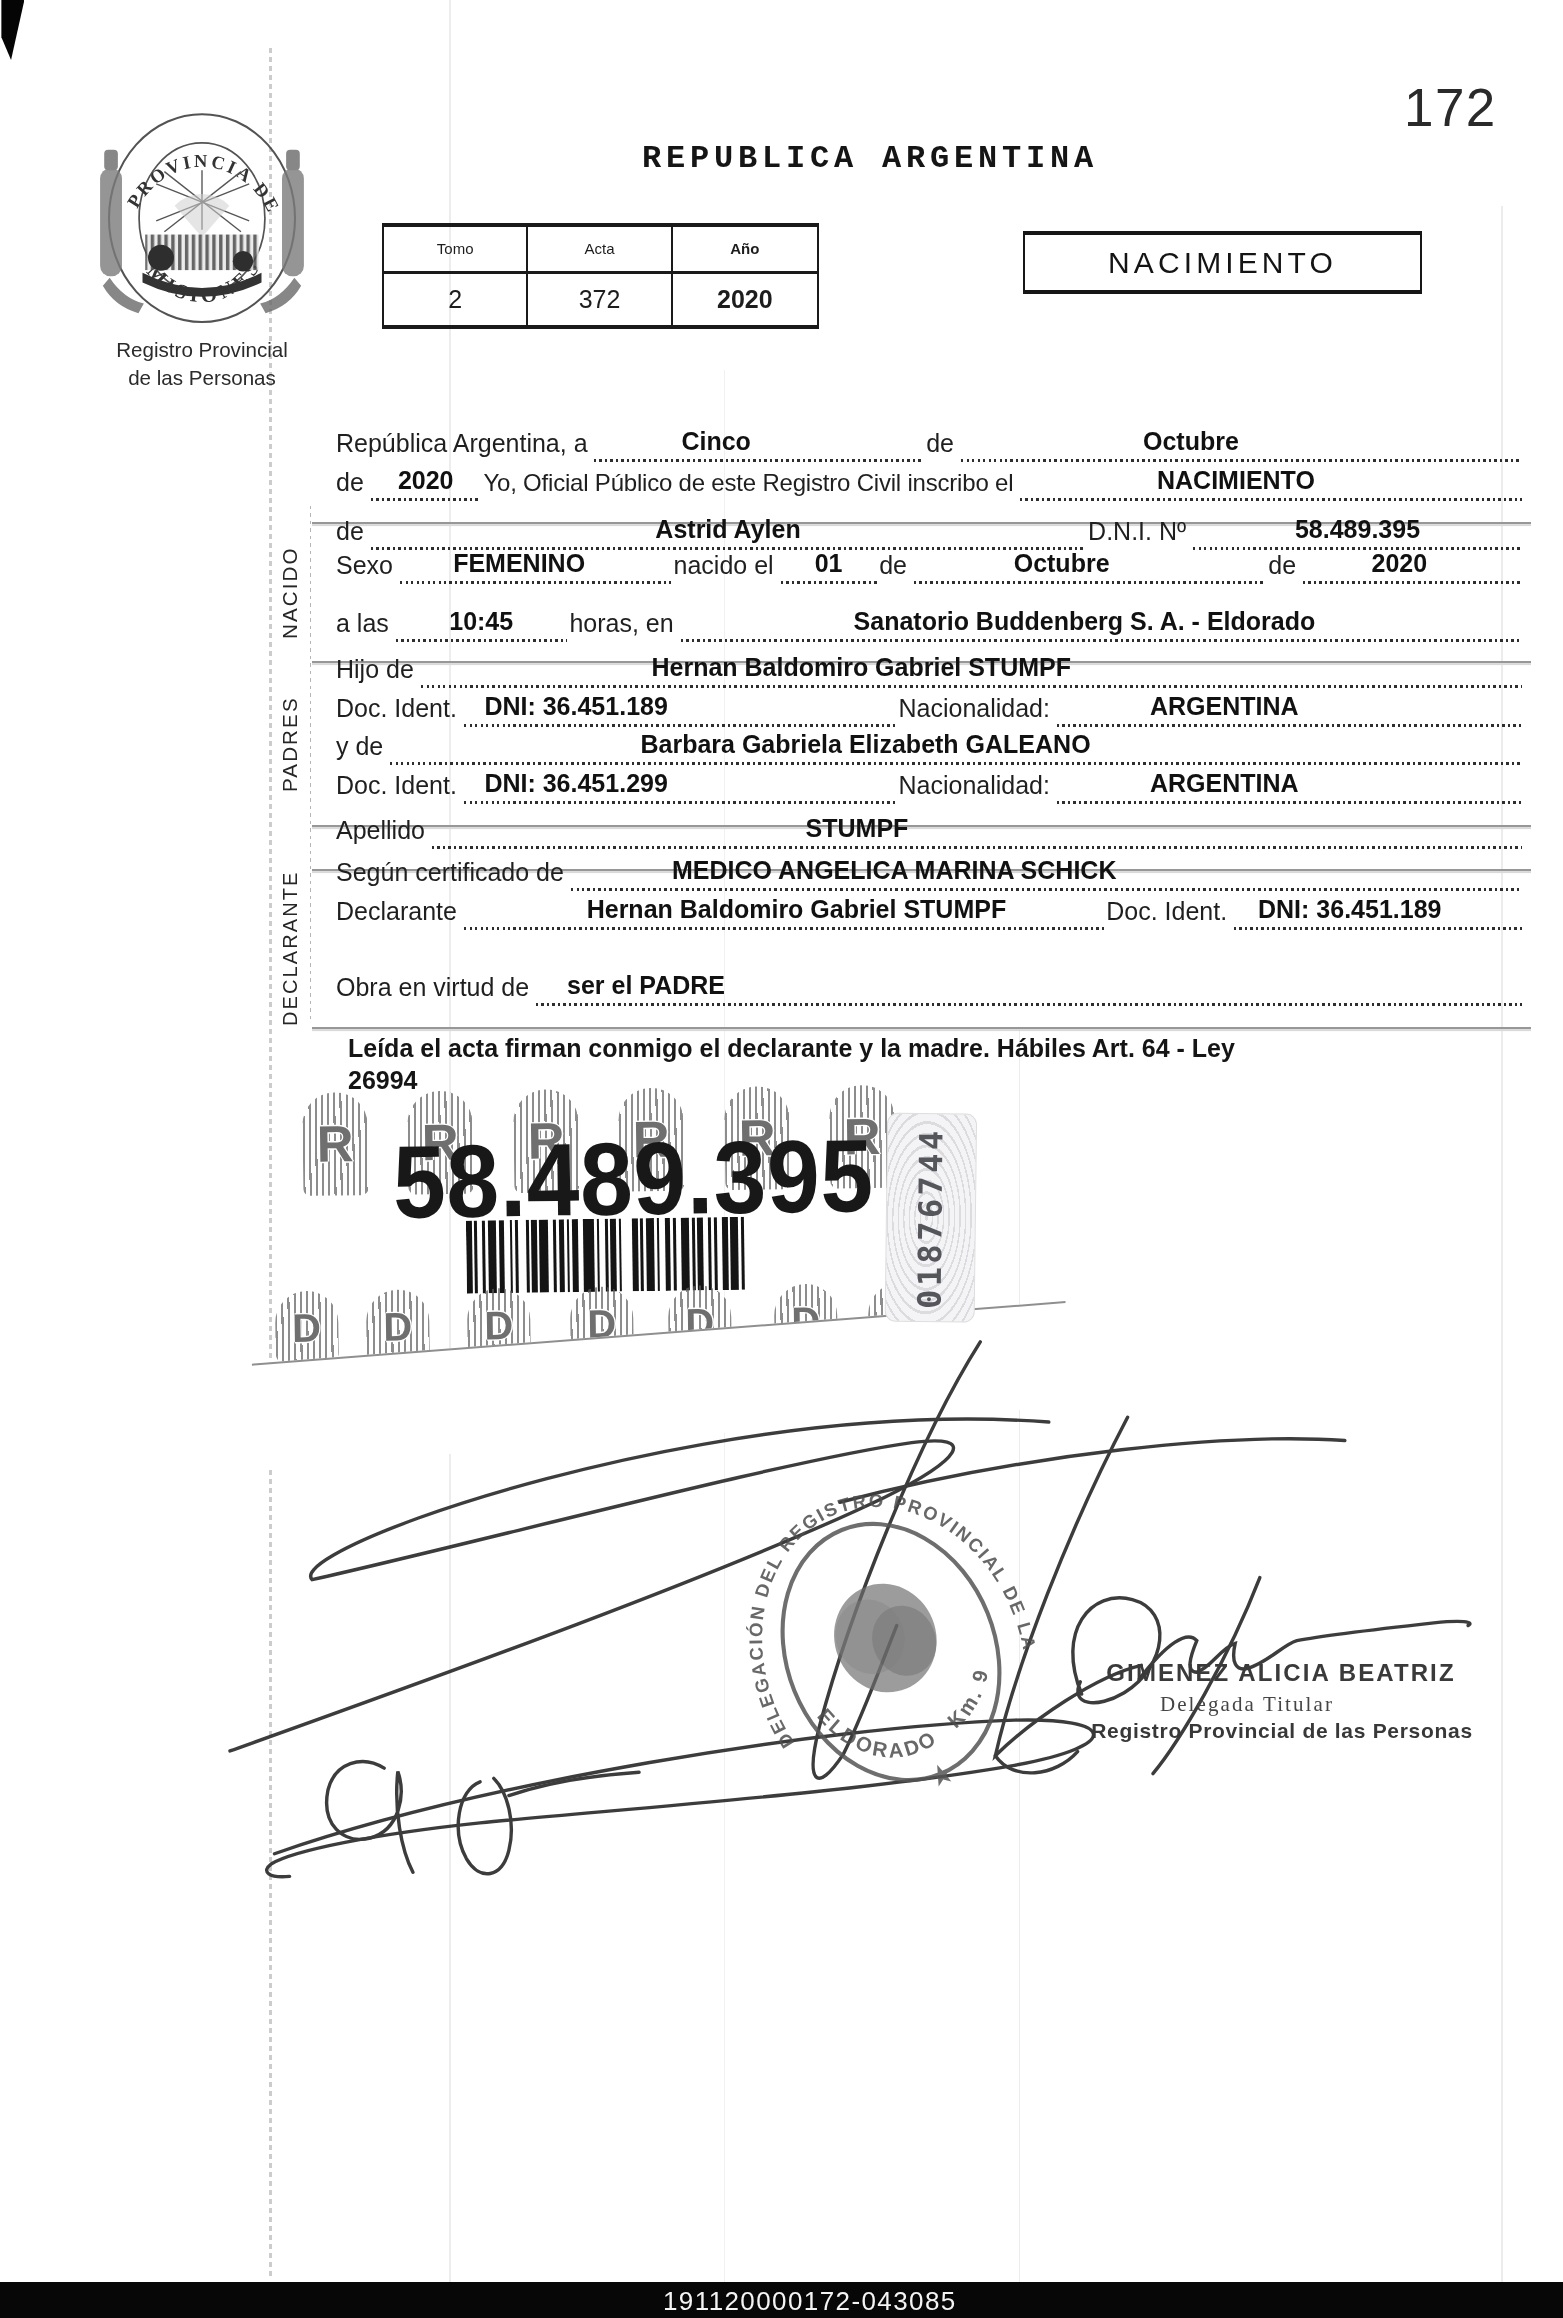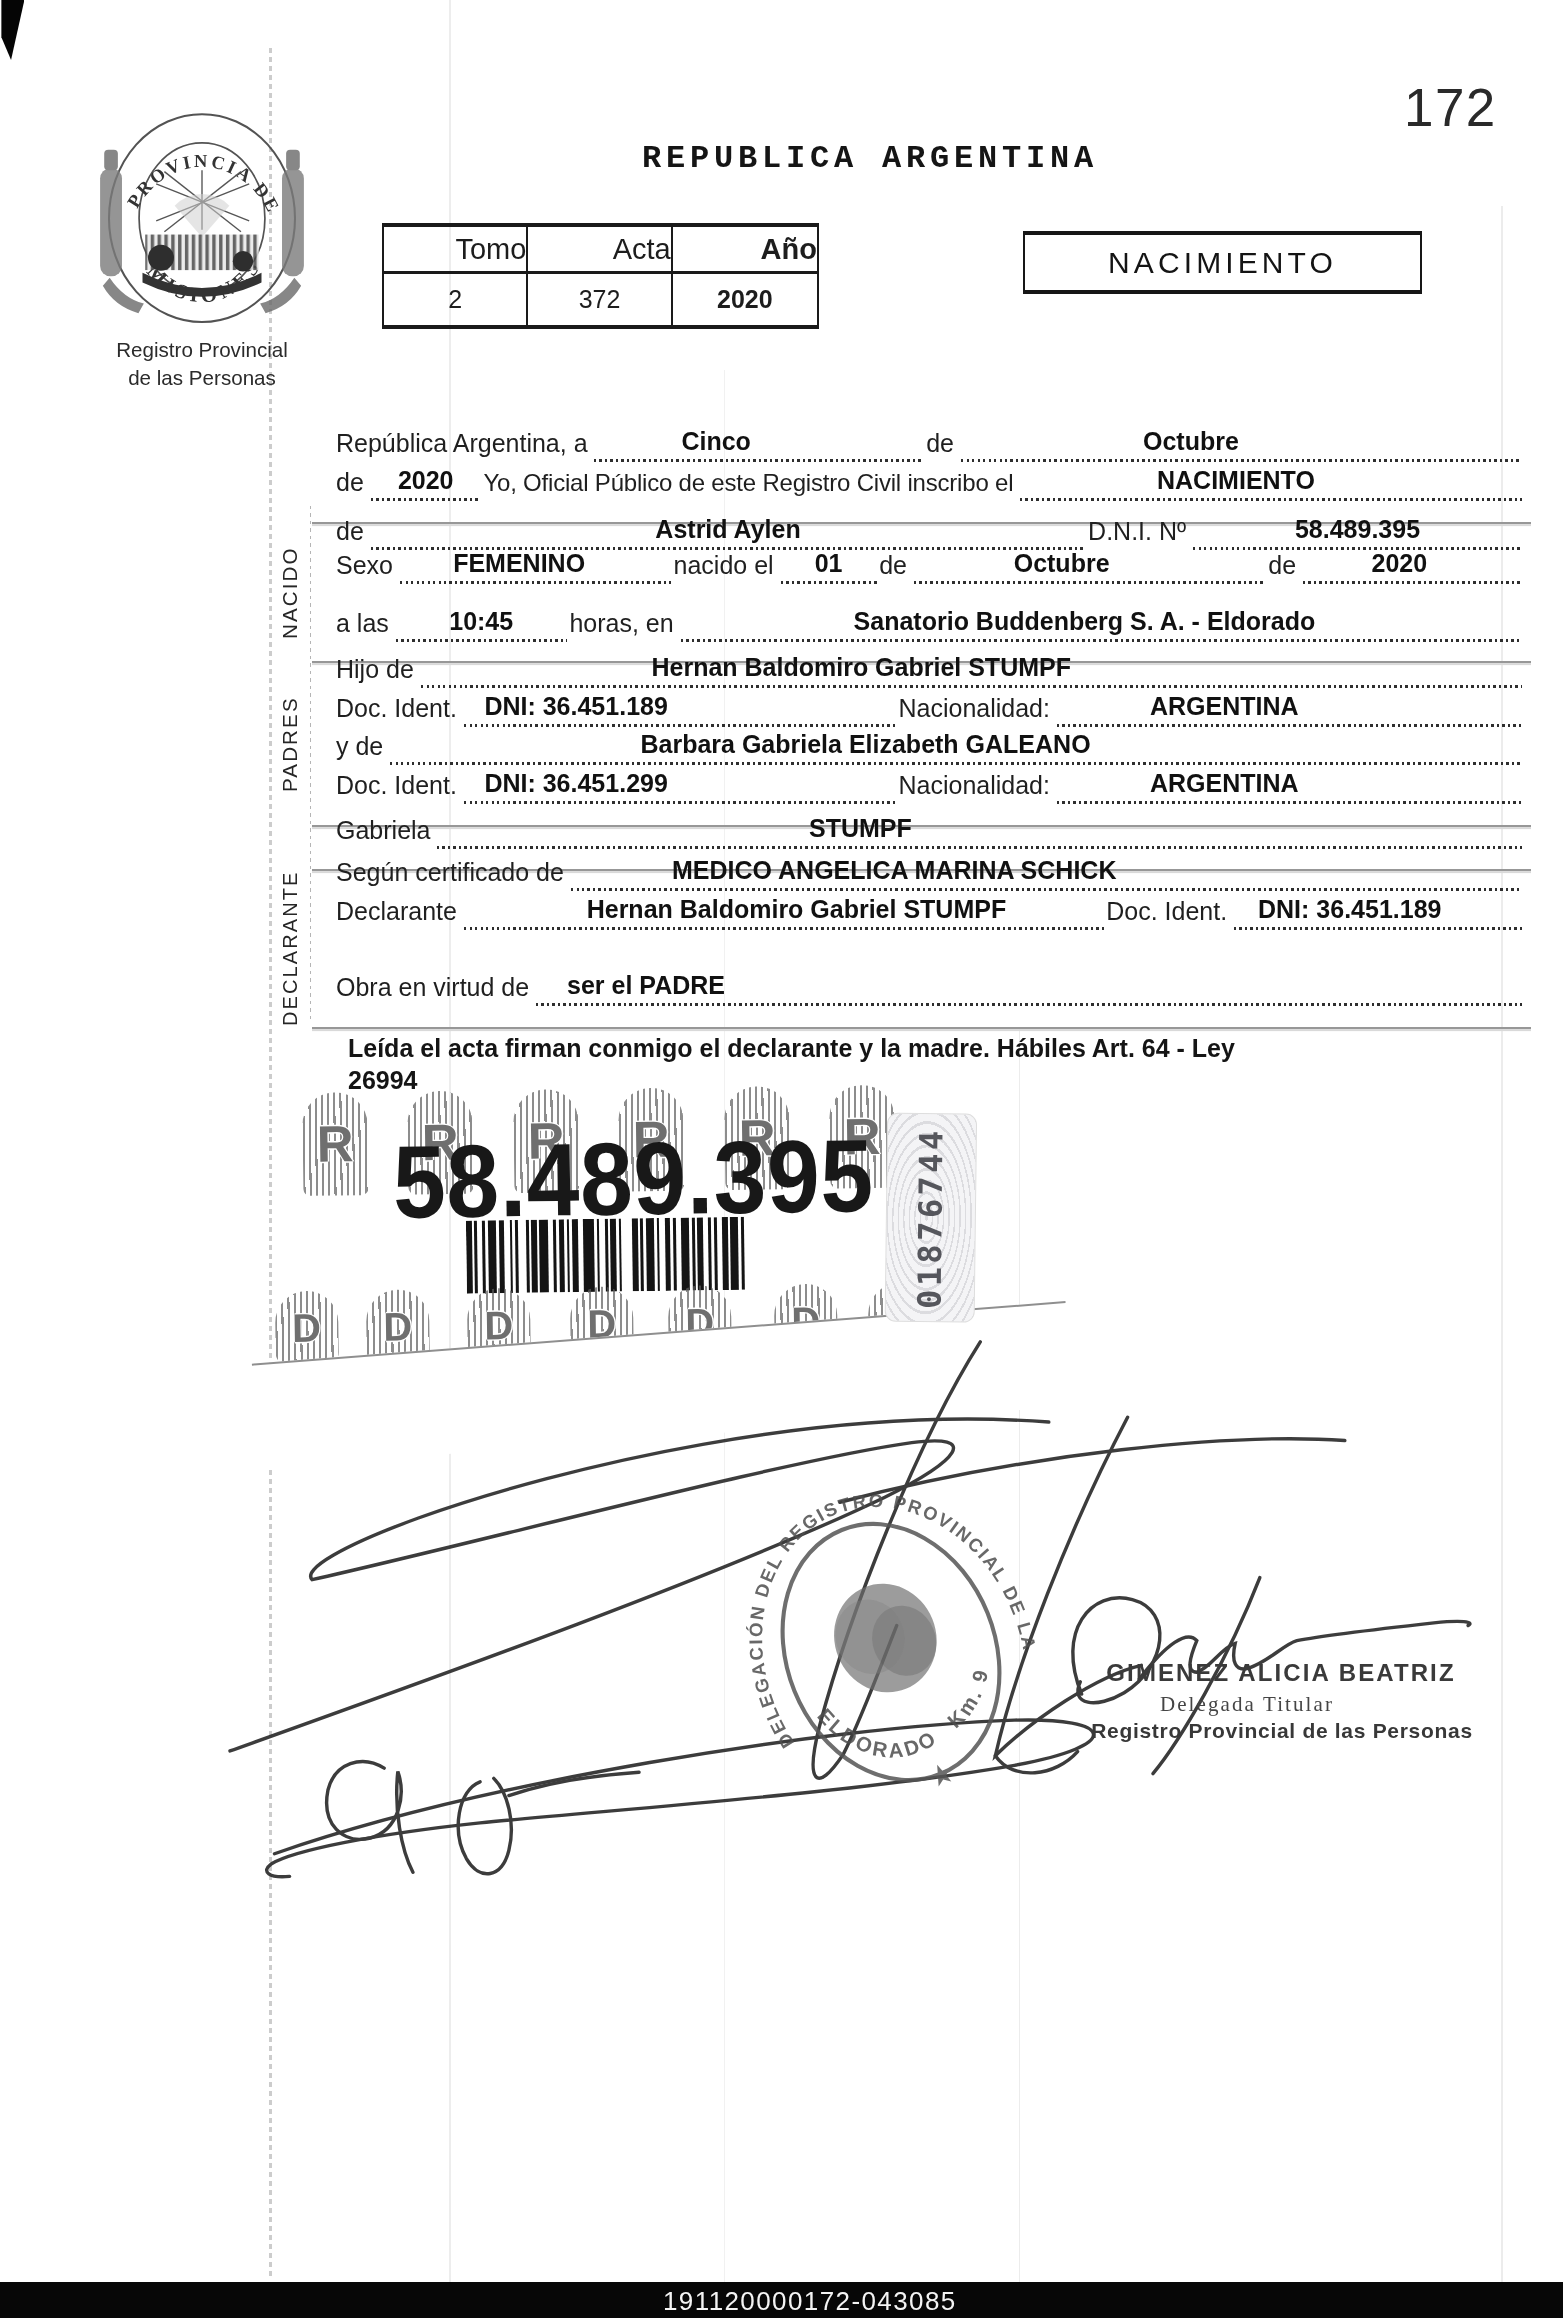--- a/index.html
+++ b/index.html
@@ -13,21 +13,21 @@
   .page-number{position:absolute;left:1404px;top:77px;font-size:53px;letter-spacing:1.4px;color:#2a2a2a;}
   .doc-title{position:absolute;left:596px;top:140px;width:548px;text-align:center;
         font-family:"Liberation Mono",monospace;font-weight:700;font-size:32px;letter-spacing:4.8px;color:#151515;}
   
   .seal-caption{position:absolute;left:65px;top:336px;width:274px;text-align:center;font-size:20.6px;line-height:28px;color:#2b2b2b;}
   
   .acta-table{position:absolute;left:382px;top:223px;width:433px;border-top:4.1px solid #1a1a1a;border-bottom:4.1px solid #1a1a1a;
         border-left:2.1px solid #1a1a1a;border-right:2.1px solid #1a1a1a;display:grid;grid-template-columns:1fr 1fr 1fr;}
   .acta-table .cell{border-right:2.1px solid #1a1a1a;text-align:center;}
   .acta-table .cell:nth-child(3n){border-right:none;font-weight:bold;}
-  .acta-table .hd{font-size:29px;line-height:44px;height:44px;border-bottom:3.4px solid #1a1a1a;text-align:right;}
+  .acta-table .hd{font-size:15px;line-height:44px;height:44px;border-bottom:3.4px solid #1a1a1a;}
   .acta-table .vl{font-size:25px;line-height:51px;height:51px;}
   .acttype-box{position:absolute;left:1023px;top:231px;width:395px;height:55px;border-top:4.8px solid #161616;
         border-bottom:4.8px solid #161616;border-left:2.1px solid #161616;border-right:2.1px solid #161616;
         text-align:center;font-size:30px;letter-spacing:4.1px;line-height:55px;color:#141414;}
   
   .frow{position:absolute;left:336px;width:1186px;height:41px;display:flex;align-items:flex-end;font-size:25px;color:#1f1f1f;}
   .frow .lbl{white-space:nowrap;padding-bottom:5.5px;margin:0 6.9px 0 2.7px;}
   .frow .lbl:first-child{margin-left:0;}
   .fill{position:relative;flex:1 1 auto;height:100%;}
   .fill::after{content:"";position:absolute;left:0;right:0;bottom:1.4px;height:2.7px;
@@ -245,21 +245,21 @@
       </span>
     <span class="lbl">Nacionalidad:</span>
     <span class="fill">
         <b class="val" style="left:36%">ARGENTINA</b>
       </span>
   </div>
 
   <div class="sep" style="top:825px"></div>
 
   <div class="frow" style="top:809px">
-    <span class="lbl">Gabriela</span>
+    <span class="lbl">Apellido</span>
     <span class="fill">
         <b class="val" style="left:39%">STUMPF</b>
       </span>
   </div>
 
   <div class="sep" style="top:869px"></div>
 
   <div class="vlabel" style="top:870px;height:156px;font-size:20px">DECLARANTE</div>
   <div class="frow" style="top:851px">
     <span class="lbl">Según certificado de</span>

